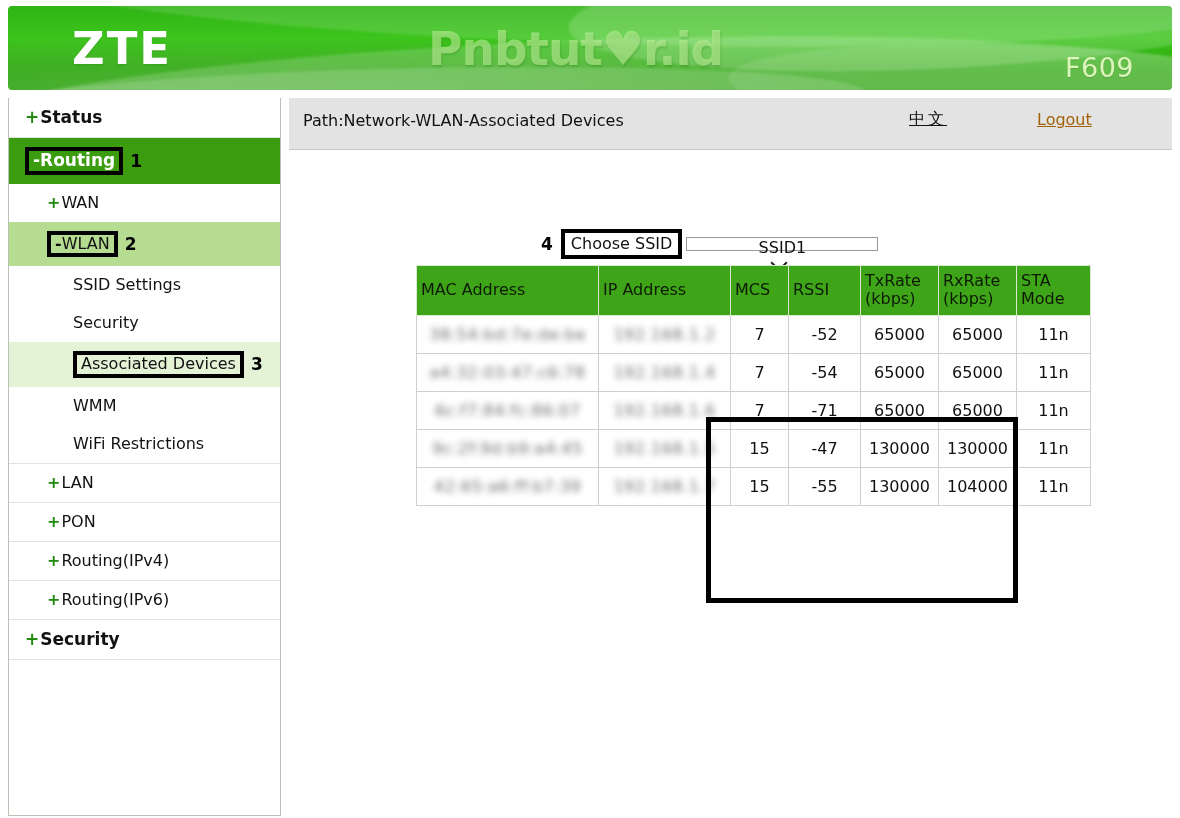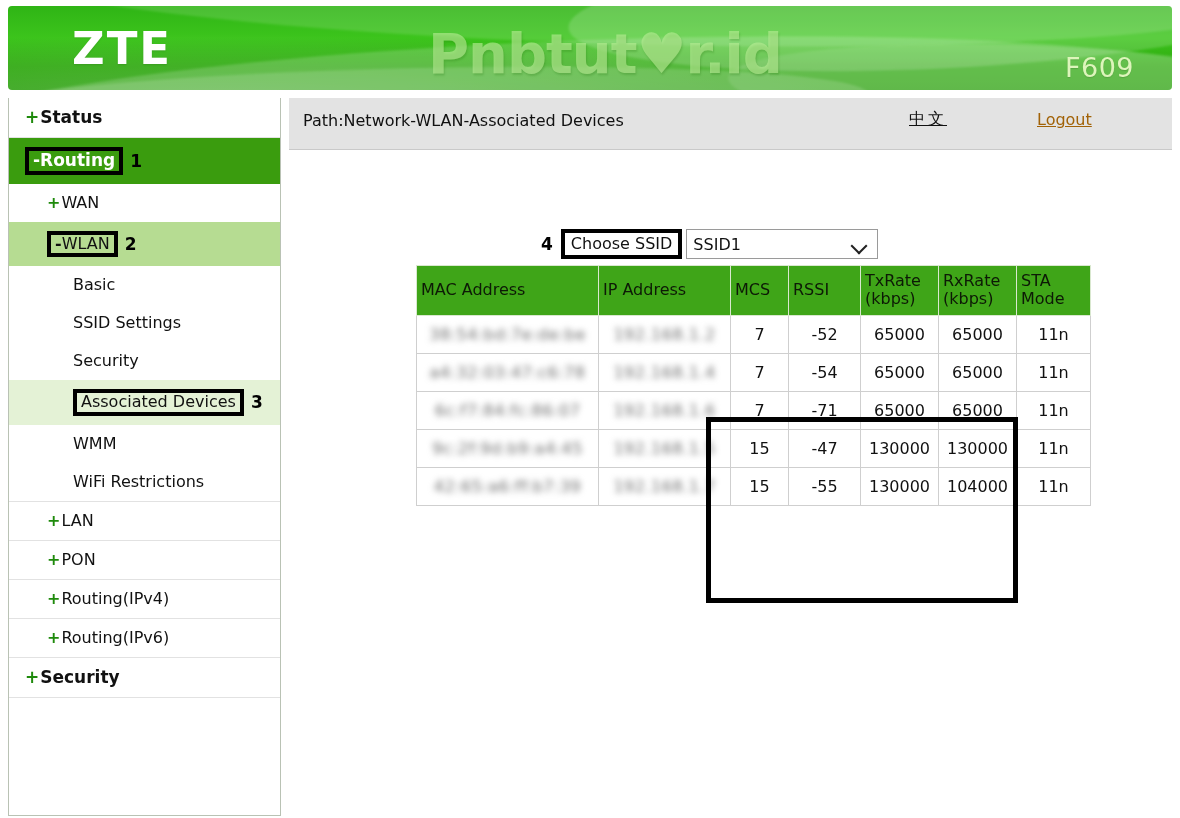--- a/index.html
+++ b/index.html
@@ -40,21 +40,21 @@
 
   #zte-logo {
     position: absolute; left: 64px; top: 20px;
     font-size: 45px; font-weight: bold; color: #ffffff;
     letter-spacing: 2px; line-height: 1;
     font-family: "DejaVu Sans", sans-serif;
     text-shadow: 0 1px 2px rgba(0,0,0,0.12);
   }
   #watermark {
     position: absolute; left: 420px; top: 16px;
-    font-size: 56px; font-weight: bold;
+    font-size: 47px; font-weight: bold;
     color: rgba(186,238,150,0.62);
     letter-spacing: -1px; line-height: 1.15;
     text-shadow: 1px 2px 2px rgba(30,110,10,0.22);
     font-family: "DejaVu Sans", sans-serif;
     white-space: nowrap;
     text-align: right;
   }
   #model {
     position: absolute; right: 38px; top: 46px;
     font-size: 27px; color: #ddf5bb; letter-spacing: 0.5px;
@@ -139,30 +139,31 @@
   #choose-ssid-label {
     border: 4px solid #000000;
     background: #ffffff;
     font-size: 16px; color: #111111;
     padding: 1px 6px 2px 6px;
     line-height: 1.2;
     white-space: nowrap;
   }
   #ssid-select {
     margin-left: 4px;
-    width: 192px; height: 30px;
+    width: 192px; height: 14px;
     font-size: 16px; font-family: "DejaVu Sans", sans-serif;
     color: #111111;
     background: #ffffff;
     border: 1px solid #9a9a9a;
     padding: 0 6px;
     position: relative;
     display: flex; align-items: center;
     justify-content: space-between;
     cursor: pointer;
+    flex-direction: column;
   }
   .chev {
     width: 14px; height: 8px; position: relative; margin-right: 4px;
   }
   .chev::before {
     content: ""; position: absolute; left: 0; top: 0;
     width: 10px; height: 10px;
     border-right: 2px solid #222; border-bottom: 2px solid #222;
     transform: rotate(45deg);
   }
@@ -225,21 +226,20 @@
   <div id="zte-logo">ZTE</div>
   <div id="watermark">Pnbtut♥r.id</div>
   <div id="model">F609</div>
 </div>
 
 <nav id="sidebar">
     <div class="nav-item top"><span><span class="plus">+</span><span>Status</span></span></div>
     <div class="nav-item top active-dark sep"><span class="boxed"><span class="minus">-</span><span>Routing</span></span><span class="step-num">1</span></div>
     <div class="nav-item child"><span><span class="plus">+</span><span>WAN</span></span></div>
     <div class="nav-item child active-mid"><span class="boxed"><span class="minus">-</span><span>WLAN</span></span><span class="step-num">2</span></div>
-    <div class="nav-item grand"><span><span>Basic</span></span></div>
     <div class="nav-item grand"><span><span>SSID Settings</span></span></div>
     <div class="nav-item grand"><span><span>Security</span></span></div>
     <div class="nav-item grand active-light"><span class="boxed"><span>Associated Devices</span></span><span class="step-num">3</span></div>
     <div class="nav-item grand"><span><span>WMM</span></span></div>
     <div class="nav-item grand"><span><span>WiFi Restrictions</span></span></div>
     <div class="nav-item child sep"><span><span class="plus">+</span><span>LAN</span></span></div>
     <div class="nav-item child sep"><span><span class="plus">+</span><span>PON</span></span></div>
     <div class="nav-item child sep"><span><span class="plus">+</span><span>Routing(IPv4)</span></span></div>
     <div class="nav-item child sep"><span><span class="plus">+</span><span>Routing(IPv6)</span></span></div>
     <div class="nav-item top sep"><span><span class="plus">+</span><span>Security</span></span></div>

